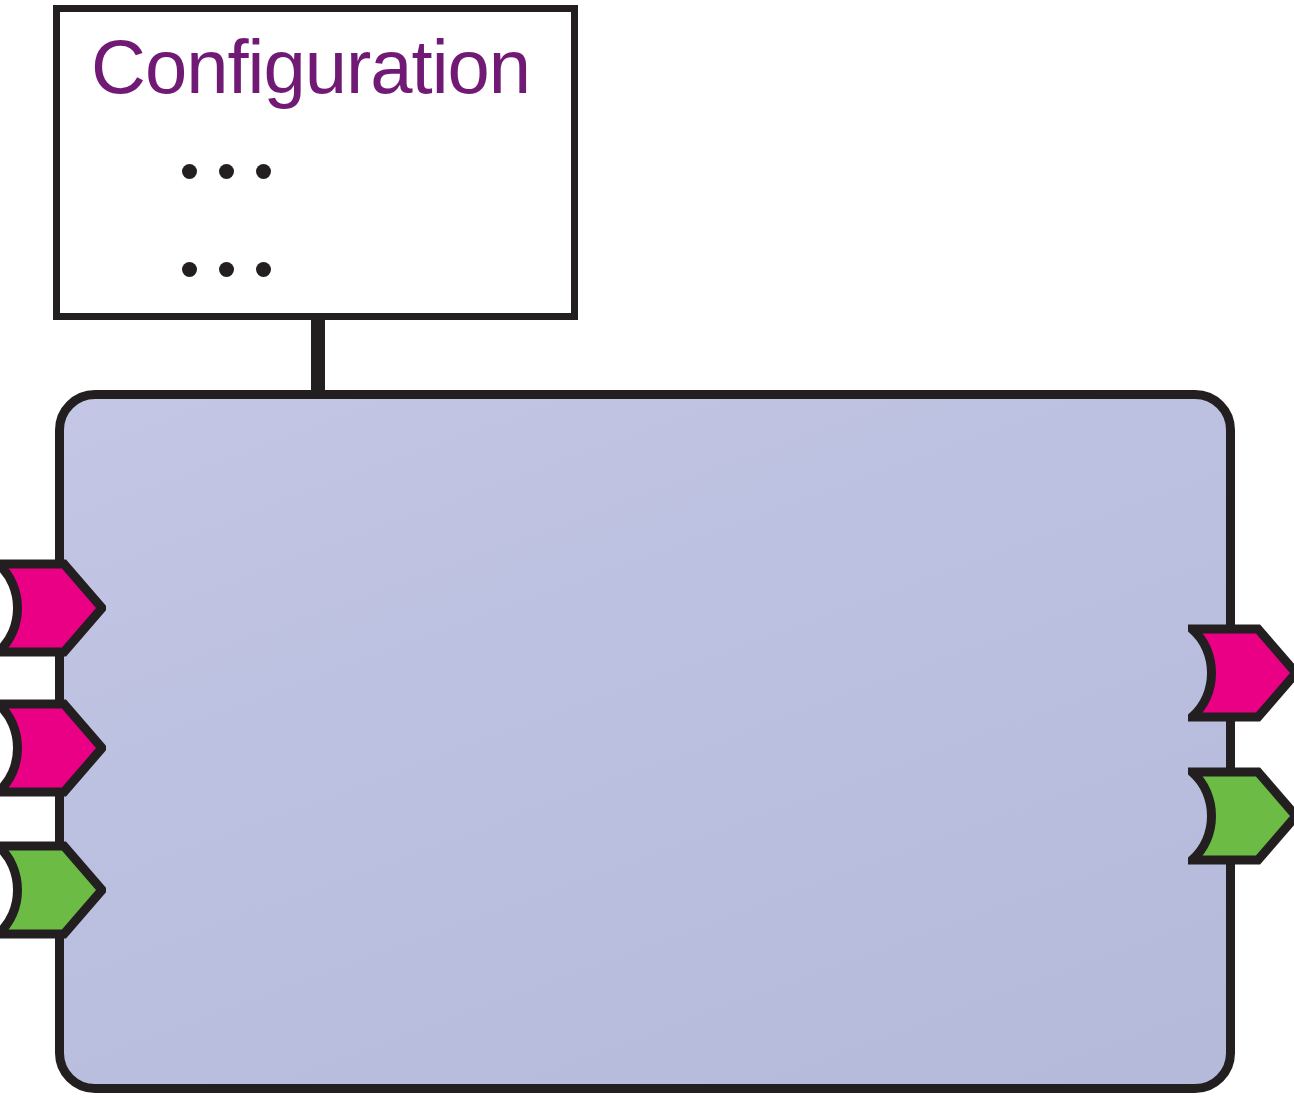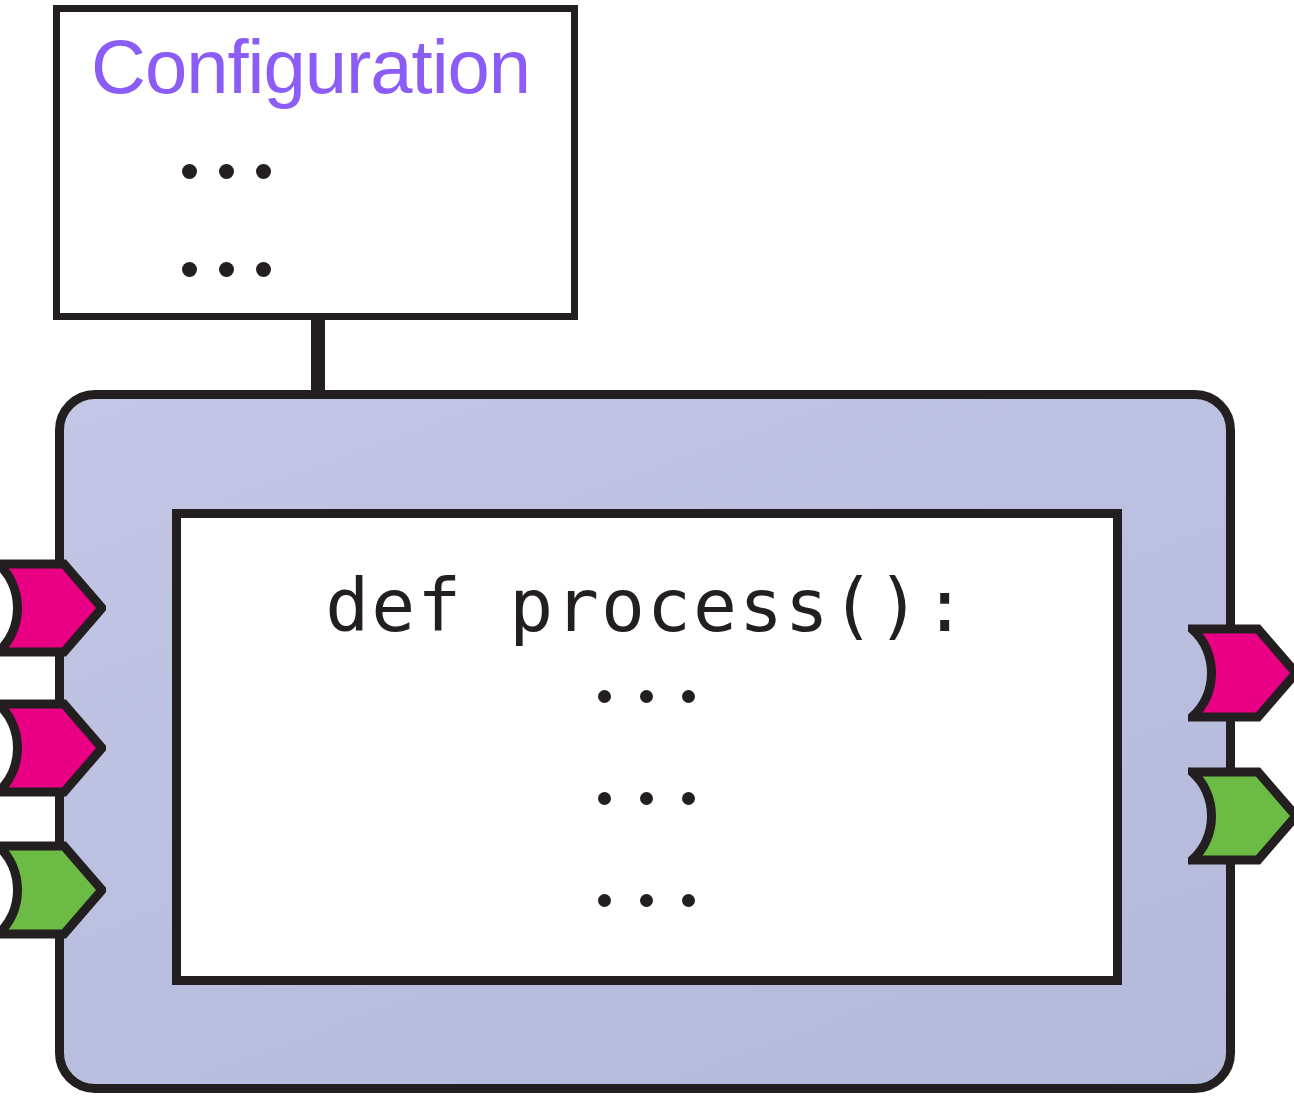--- a/index.html
+++ b/index.html
@@ -28,21 +28,21 @@
     box-sizing: border-box;
   }
   #config-title {
     position: absolute;
     left: 31px;
     top: 12px;
     font-family: "Liberation Sans", sans-serif;
     font-size: 76px;
     line-height: 86px;
     letter-spacing: -1px;
-    color: #8b5cf6;
+    color: #701a75;
     white-space: nowrap;
   }
   .cfg-dots {
     position: absolute;
     left: 112px;
     width: 120px;
     height: 22px;
   }
   .cfg-dots.row1 { top: 152px; }
   .cfg-dots.row2 { top: 250px; }
@@ -164,45 +164,20 @@
       <span class="dot d1"></span>
       <span class="dot d2"></span>
       <span class="dot d3"></span>
     </div>
   </div>
 
   <div id="connector" style="background: rgb(35, 31, 32);"></div>
 
   <div id="module-box" style="border-color: rgb(35, 31, 32);"></div>
 
-  <div id="code-box" style="border-color: rgb(35, 31, 32); background: rgb(255, 255, 255);">
-    <div id="code-signature">def process():</div>
-
-    <div class="code-dots r1">
-      <div class="inner">
-        <span class="dot d1"></span>
-        <span class="dot d2"></span>
-        <span class="dot d3"></span>
-      </div>
-    </div>
-    <div class="code-dots r2">
-      <div class="inner">
-        <span class="dot d1"></span>
-        <span class="dot d2"></span>
-        <span class="dot d3"></span>
-      </div>
-    </div>
-    <div class="code-dots r3">
-      <div class="inner">
-        <span class="dot d1"></span>
-        <span class="dot d2"></span>
-        <span class="dot d3"></span>
-      </div>
-    </div>
-  </div>
 
   <div class="port left-1">
     <svg viewBox="0 0 112 100" preserveAspectRatio="none">
       <path d="M 4 6 L 70 6 L 108 50 L 70 94 L 4 94 C 30 72 30 28 4 6 Z" fill="#ea0084" stroke="#231f20" stroke-width="9" stroke-linejoin="miter"></path>
     </svg>
   </div>
 
   <div class="port left-2">
     <svg viewBox="0 0 112 100" preserveAspectRatio="none">
       <path d="M 4 6 L 70 6 L 108 50 L 70 94 L 4 94 C 30 72 30 28 4 6 Z" fill="#ea0084" stroke="#231f20" stroke-width="9" stroke-linejoin="miter"></path>

